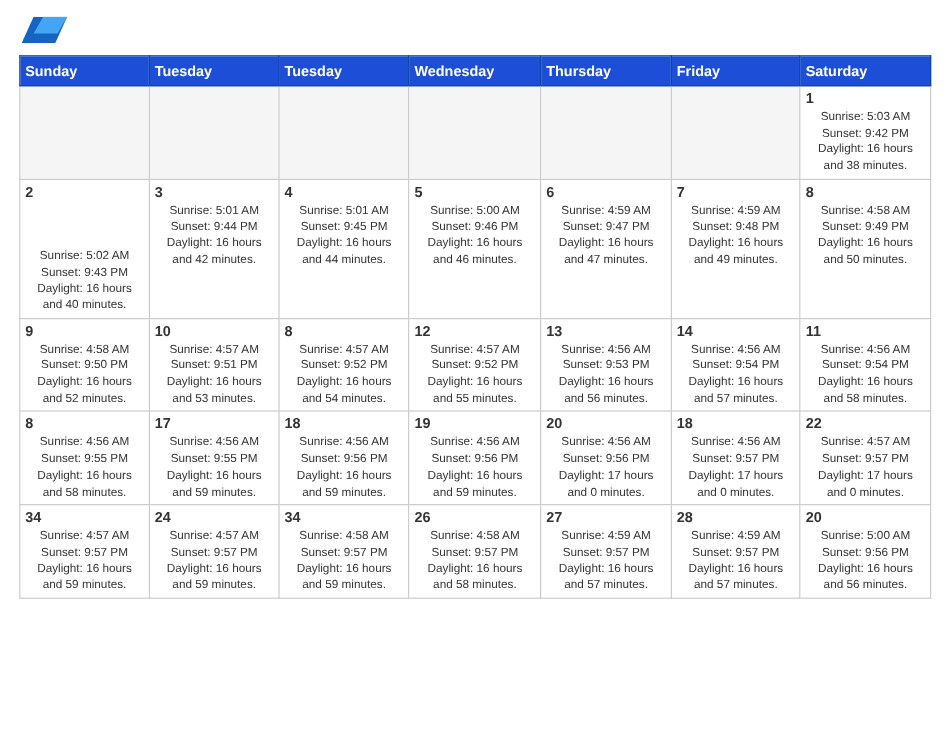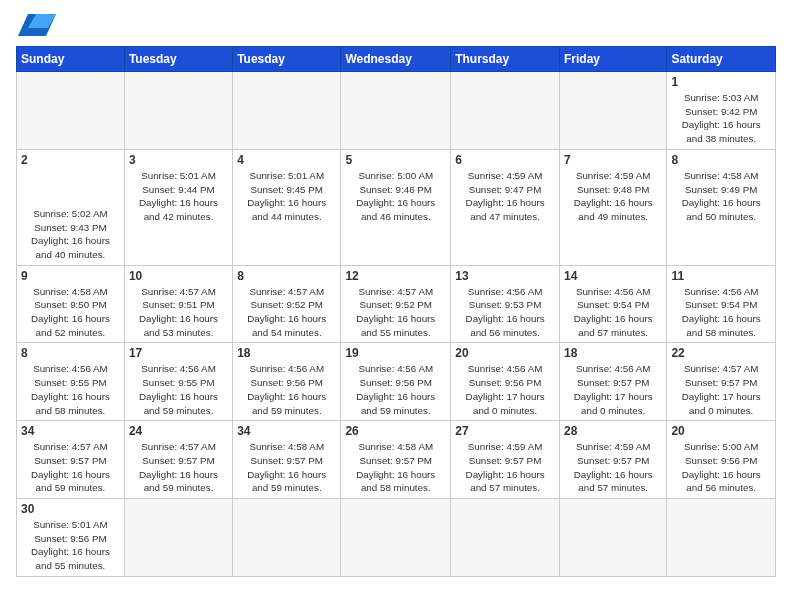--- a/index.html
+++ b/index.html
@@ -328,29 +328,14 @@
 and 57 minutes.</div>
         </td>
         <td>
           <span class="day-number">20</span>
           <div class="day-info" style="white-space: pre-line;">Sunrise: 5:00 AM
 Sunset: 9:56 PM
 Daylight: 16 hours
 and 56 minutes.</div>
         </td>
       </tr>
-      <tr>
-        <td>
-          <span class="day-number">30</span>
-          <div class="day-info" style="white-space: pre-line;">Sunrise: 5:01 AM
-Sunset: 9:56 PM
-Daylight: 16 hours
-and 55 minutes.</div>
-        </td>
-        <td class="empty"></td>
-        <td class="empty"></td>
-        <td class="empty"></td>
-        <td class="empty"></td>
-        <td class="empty"></td>
-        <td class="empty"></td>
-      </tr>
     </tbody>
 </table>
 
 </body></html>

